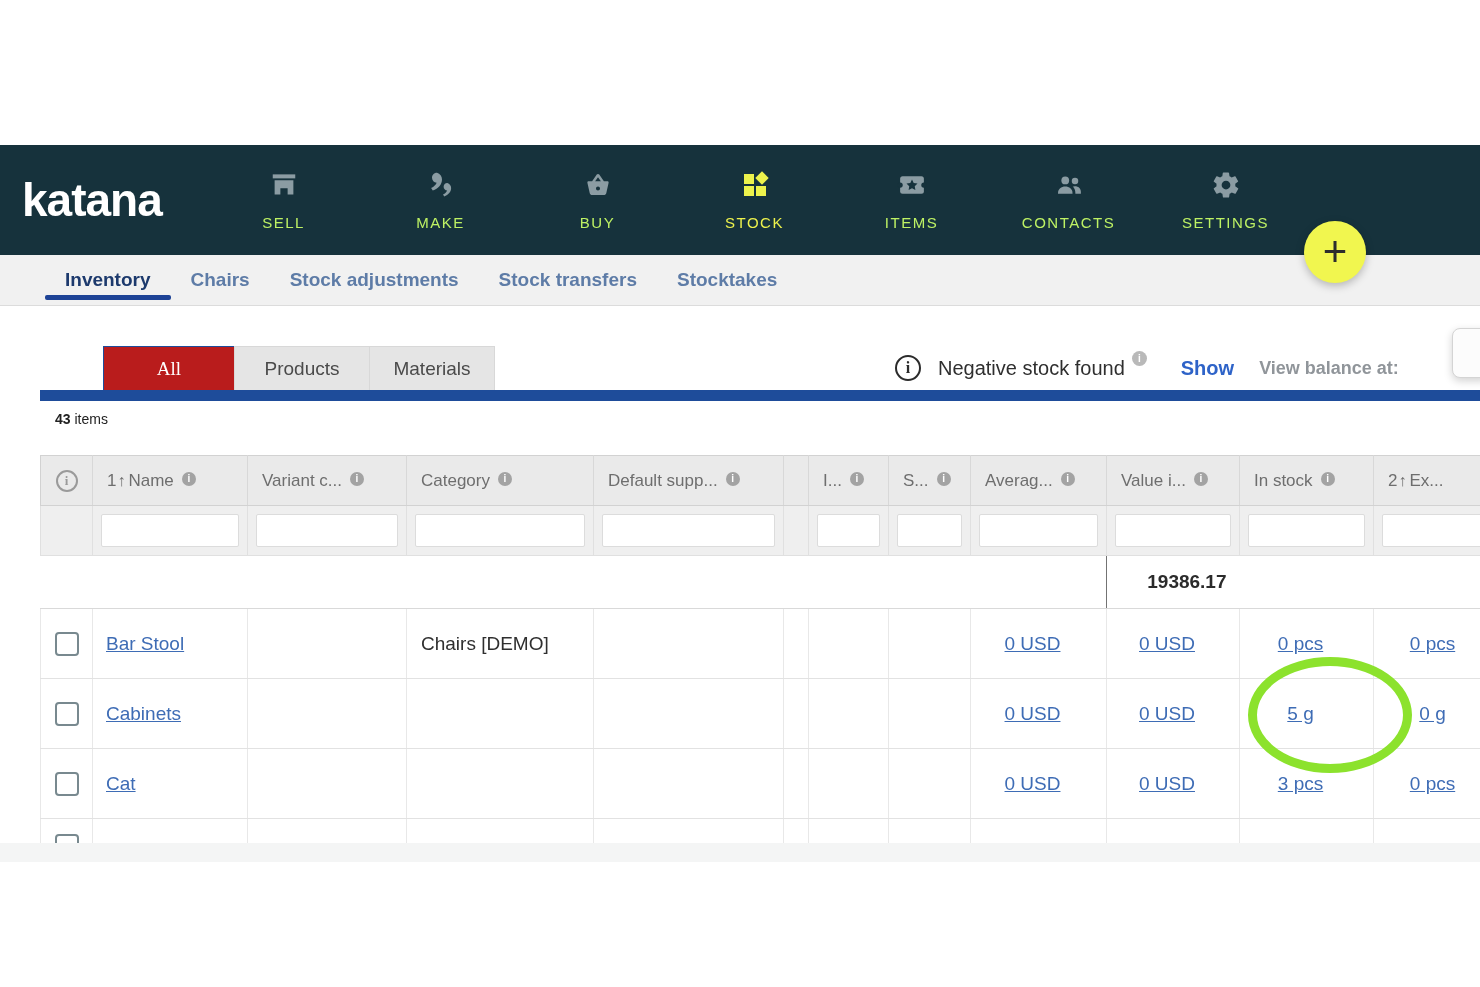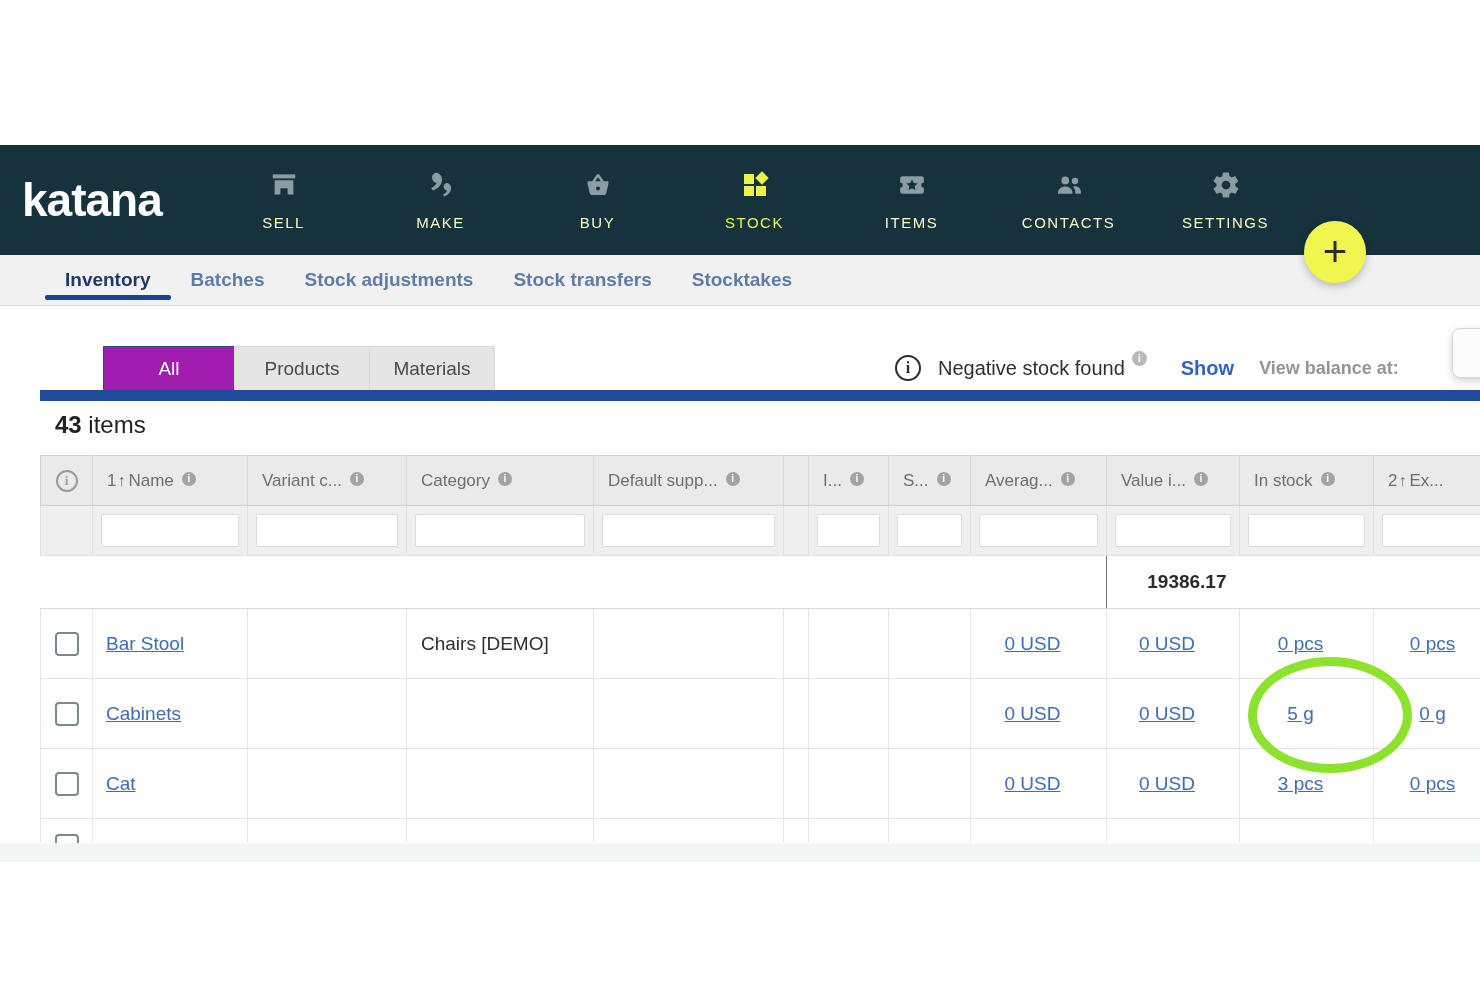--- a/index.html
+++ b/index.html
@@ -8,21 +8,21 @@
     width:1480px; height:987px; position:relative; overflow:hidden;
     background:#ffffff; font-family:"Liberation Sans", sans-serif;
   }
 
   
   .navbar { position:absolute; top:145px; left:0; width:1480px; height:110px; background:#16323c; display:flex; }
   .logo { width:205px; display:flex; align-items:center; padding-left:22px; color:#ffffff;
           font-size:46px; font-weight:bold; letter-spacing:-1px; cursor:pointer; }
   .nav-items { display:flex; }
   .nav-item { width:157px; display:flex; flex-direction:column; align-items:center; justify-content:center;
-              gap:11px; color:#fef9c3; font-size:15px; letter-spacing:1.5px; cursor:pointer; }
+              gap:11px; color:#bef264; font-size:15px; letter-spacing:1.5px; cursor:pointer; }
   .nav-item svg { width:30px; height:30px; fill:#8b9ca3; }
   .nav-item.active { color:#edf24c; }
   .nav-item.active svg { fill:#edf24c; }
 
   .fab { position:absolute; left:1304px; top:221px; width:62px; height:62px; border-radius:50%;
          background:#f1f64f; color:#2d2d2d; display:flex; align-items:center; justify-content:center;
          font-size:42px; font-weight:200; line-height:1; box-shadow:0 3px 8px rgba(0,0,0,.25);
          z-index:6; cursor:pointer; }
 
   
@@ -33,39 +33,39 @@
   .subnav-tab.active { color:#1d3a6d; }
   .subnav-tab.active::after { content:""; position:absolute; left:0; right:0; bottom:5px; height:5px;
                 background:#1e4396; border-radius:2px; }
 
   
   .type-tabs { position:absolute; top:346px; left:103px; display:flex; z-index:2; }
   .type-tab { height:44px; display:flex; align-items:center; justify-content:center; font-size:19px;
               background:#e5e5e5; border:1px solid #d8d8d8; border-bottom:none; color:#4a4a4a;
               margin-right:-1px; cursor:pointer; }
   .type-tab.t0 { width:132px; } .type-tab.t1 { width:136px; } .type-tab.t2 { width:126px; }
-  .type-tab.active { background:#a21caf; border-color:#1e4c9a; color:#ffffff; }
+  .type-tab.active { background:#b91c1c; border-color:#1e4c9a; color:#ffffff;font-family:Liberation Serif, serif; }
 
   .blue-bar { position:absolute; top:390px; left:40px; width:1440px; height:11px; background:#1e4c9a; }
 
   .negstock { position:absolute; top:346px; left:895px; height:44px; display:flex; align-items:center; z-index:2; }
   .circle-i { width:26px; height:26px; border:2px solid #2b2b2b; border-radius:50%; color:#2b2b2b;
               display:flex; align-items:center; justify-content:center; font-size:16px; font-weight:bold;
               font-family:"Liberation Serif", serif; }
   .negstock-text { margin-left:17px; font-size:20px; color:#2f2f2f; }
   .sup-dot { width:15px; height:15px; border-radius:50%; background:#b9b9b9; color:#fff; font-size:10px;
              display:flex; align-items:center; justify-content:center; margin-left:7px; align-self:flex-start;
              margin-top:5px; font-weight:bold; }
   .show-link { margin-left:34px; font-size:20px; font-weight:bold; color:#2e63c8; cursor:pointer; }
   .view-balance { margin-left:25px; font-size:18px; font-weight:bold; color:#90959a; white-space:nowrap; }
 
   .corner-box { position:absolute; left:1452px; top:328px; width:40px; height:50px; background:#fcfcfc;
                 border:1px solid #d4d4d4; border-radius:8px; box-shadow:0 3px 8px rgba(0,0,0,.18); z-index:3; cursor:pointer; }
 
-  .items-count { position:absolute; top:411px; left:55px; font-size:24px; color:#222222; }
+  .items-count { position:absolute; top:411px; left:55px; font-size:14px; color:#222222; }
 
   
   .table-wrap { position:absolute; top:455px; left:40px; width:1440px; height:388px; overflow:hidden; }
   table { border-collapse:collapse; table-layout:fixed; width:1463px; }
   th, td { overflow:hidden; white-space:nowrap; }
 
   thead th { height:50px; background:#eaeaea; border:1px solid #d2d2d2; border-right:1px solid #d8d8d8;
              color:#6e6e6e; font-weight:normal; font-size:17px; text-align:left; padding:0 6px 0 14px; cursor:pointer; }
   th .sortnum { margin-right:1px; }
   th .arrow { font-size:16px; margin-right:3px; }
@@ -167,21 +167,21 @@
       <span>SETTINGS</span>
     </div>
 
   </div>
 </div>
 
 <div class="fab">+</div>
 
 <div class="subnav">
   <div class="subnav-tab active">Inventory</div>
-  <div class="subnav-tab">Batches</div>
+  <div class="subnav-tab">Chairs</div>
   <div class="subnav-tab">Stock adjustments</div>
   <div class="subnav-tab">Stock transfers</div>
   <div class="subnav-tab">Stocktakes</div>
 </div>
 
 <div class="type-tabs">
   <div class="type-tab t0 active">All</div>
   <div class="type-tab t1">Products</div>
   <div class="type-tab t2">Materials</div>
 </div>

